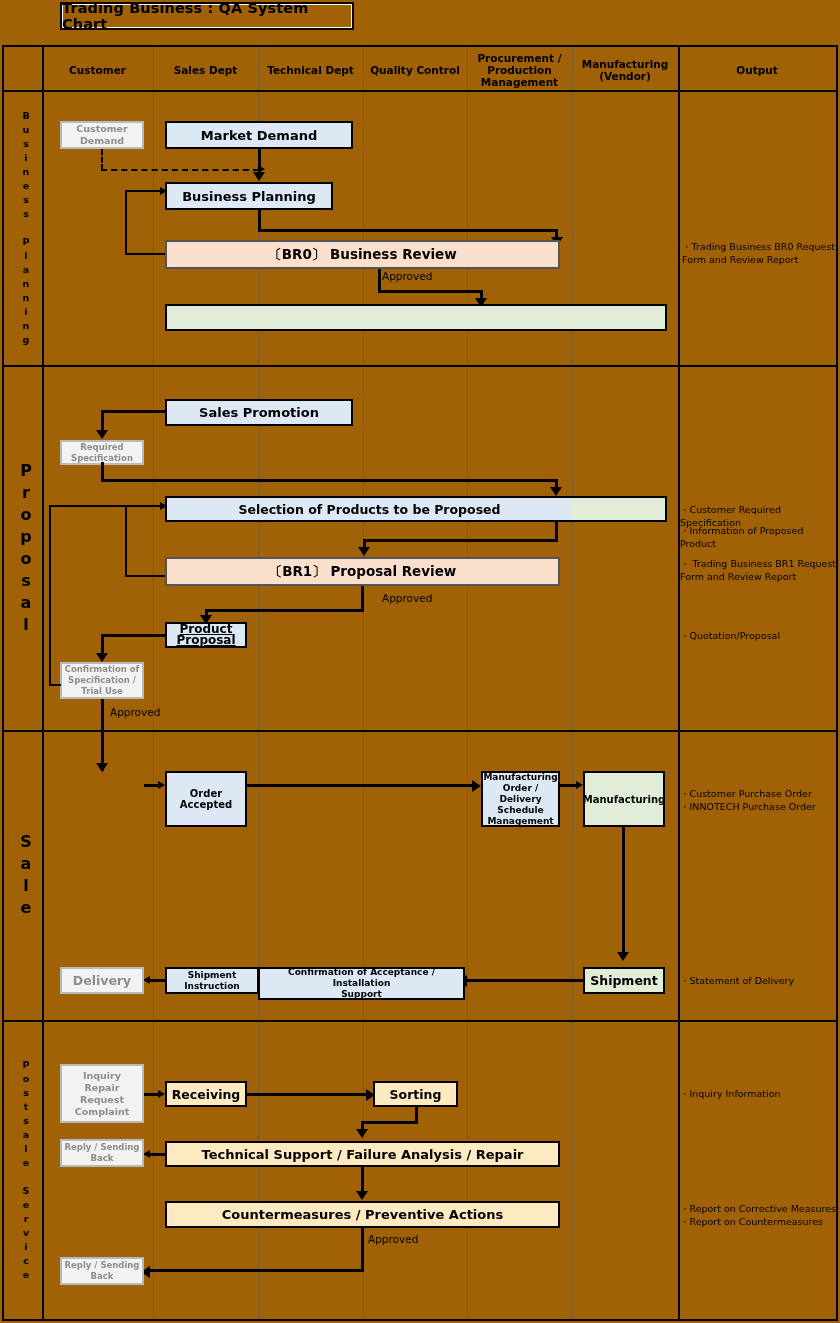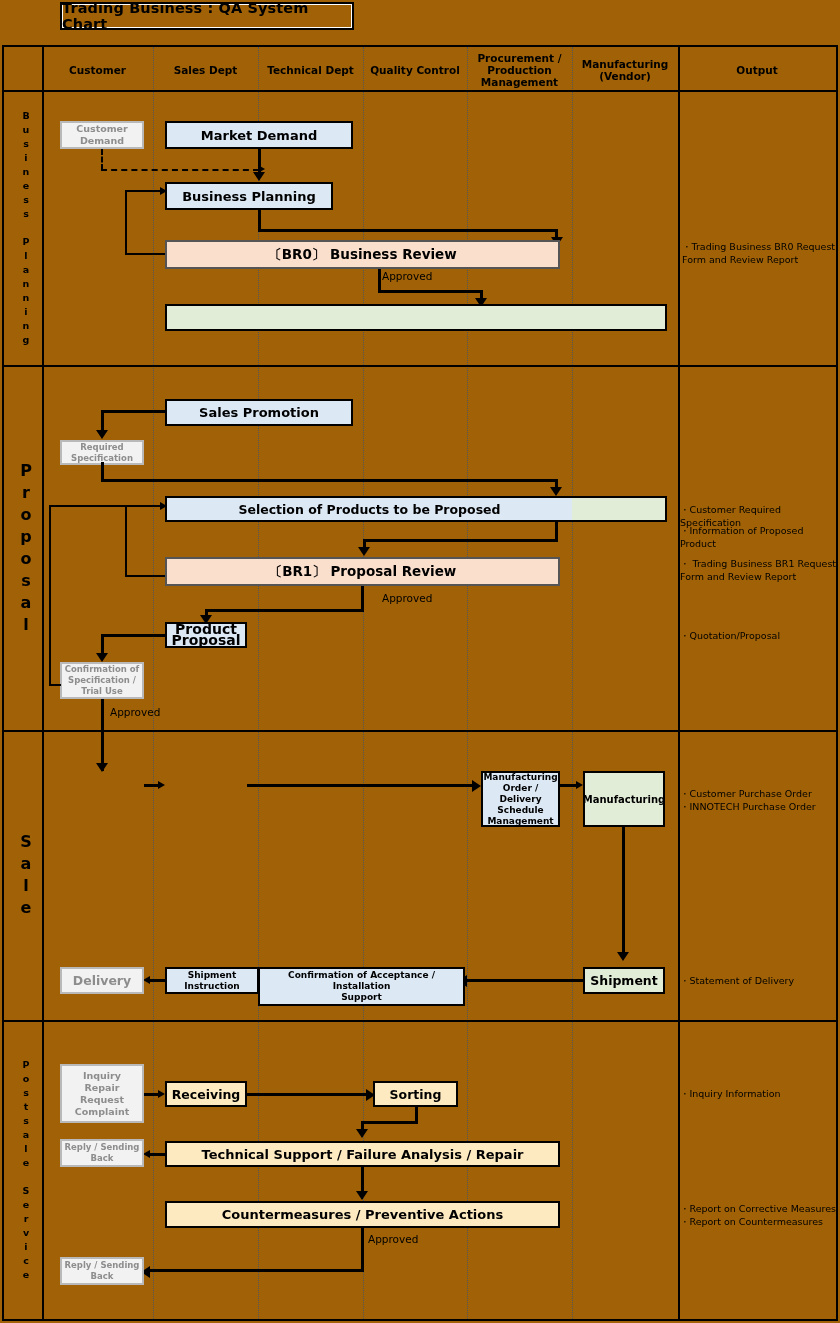--- a/index.html
+++ b/index.html
@@ -239,21 +239,21 @@
   <div class="arw arw-sm arw-r" style="left:160px;top:501.5px"></div>
 
   <div class="box b-peach" style="left:165px;top:557px;width:395px;height:29px;font-size:13.5px;">〔BR1〕 Proposal Review</div>
 
   <div class="ln thick-v" style="left:361px;top:586px;height:26px"></div>
   <div class="ln thick-h" style="left:205px;top:609px;width:158px"></div>
   <div class="ln thick-v" style="left:205px;top:609px;height:11px"></div>
   <div class="arw arw-d" style="left:200px;top:615px"></div>
   <div class="conn-lbl" style="left:382px;top:592px">Approved</div>
 
-  <div class="box b-blue" style="left:165px;top:622px;width:82px;height:26px;flex-direction:column;font-size:14px;line-height:11px;">
+  <div class="box b-blue" style="left:165px;top:622px;width:82px;height:26px;flex-direction:column;font-size:12px;line-height:11px;text-decoration:underline;">
     <span>Product</span>
     <span>Proposal</span>
   </div>
 
   <div class="ln thick-h" style="left:101px;top:634px;width:66px"></div>
   <div class="ln thick-v" style="left:101px;top:634px;height:24px"></div>
   <div class="arw arw-d" style="left:96px;top:653px"></div>
 
   <div class="box b-gray" style="left:60px;top:662px;width:84px;height:37px;flex-direction:column;font-size:8.5px;line-height:11px;">
     <span>Confirmation of</span>
@@ -272,20 +272,21 @@
   <div class="note" style="left:680px;top:503px">・Customer Required Specification</div>
   <div class="note" style="left:680px;top:524px">・Information of Proposed Product</div>
   <div class="note" style="left:680px;top:557px;white-space:pre-line">・ Trading Business BR1 Request
 Form and Review Report</div>
   <div class="note" style="left:680px;top:629px">・Quotation/Proposal</div>
 
 
   <div class="ln thick-h" style="left:144px;top:784px;width:16px"></div>
   <div class="arw arw-sm arw-r" style="left:158px;top:781px"></div>
 
+  <div class="box b-blue" style="left:165px;top:771px;width:82px;height:56px;font-size:10px;">Order Accepted</div>
 
   <div class="ln thick-h" style="left:247px;top:784px;width:228px"></div>
   <div class="arw arw-r" style="left:472px;top:780px"></div>
 
   <div class="box b-blue" style="left:481px;top:771px;width:79px;height:56px;flex-direction:column;font-size:9px;line-height:11px;">
     <span>Manufacturing</span>
     <span>Order / Delivery</span>
     <span>Schedule</span>
     <span>Management</span>
   </div>
@@ -296,21 +297,21 @@
   <div class="box b-green" style="left:583px;top:771px;width:82px;height:56px;font-size:10px;">Manufacturing</div>
 
   <div class="ln thick-v" style="left:622px;top:827px;height:130px"></div>
   <div class="arw arw-d" style="left:617px;top:952px"></div>
 
   <div class="box b-green" style="left:583px;top:967px;width:82px;height:27px;font-size:12.5px;">Shipment</div>
 
   <div class="ln thick-h" style="left:466px;top:979px;width:118px"></div>
   <div class="arw arw-l" style="left:458px;top:975px"></div>
 
-  <div class="box b-blue" style="left:258px;top:967px;width:207px;height:39px;flex-direction:column;font-size:9px;line-height:11px;">
+  <div class="box b-blue" style="left:258px;top:967px;width:207px;height:33px;flex-direction:column;font-size:9px;line-height:11px;">
     <span>Confirmation of Acceptance / Installation</span>
     <span>Support</span>
   </div>
 
   <div class="box b-blue" style="left:165px;top:967px;width:94px;height:27px;flex-direction:column;font-size:9px;line-height:11px;">
     <span>Shipment</span>
     <span>Instruction</span>
   </div>
 
   <div class="ln thick-h" style="left:149px;top:979px;width:18px"></div>

